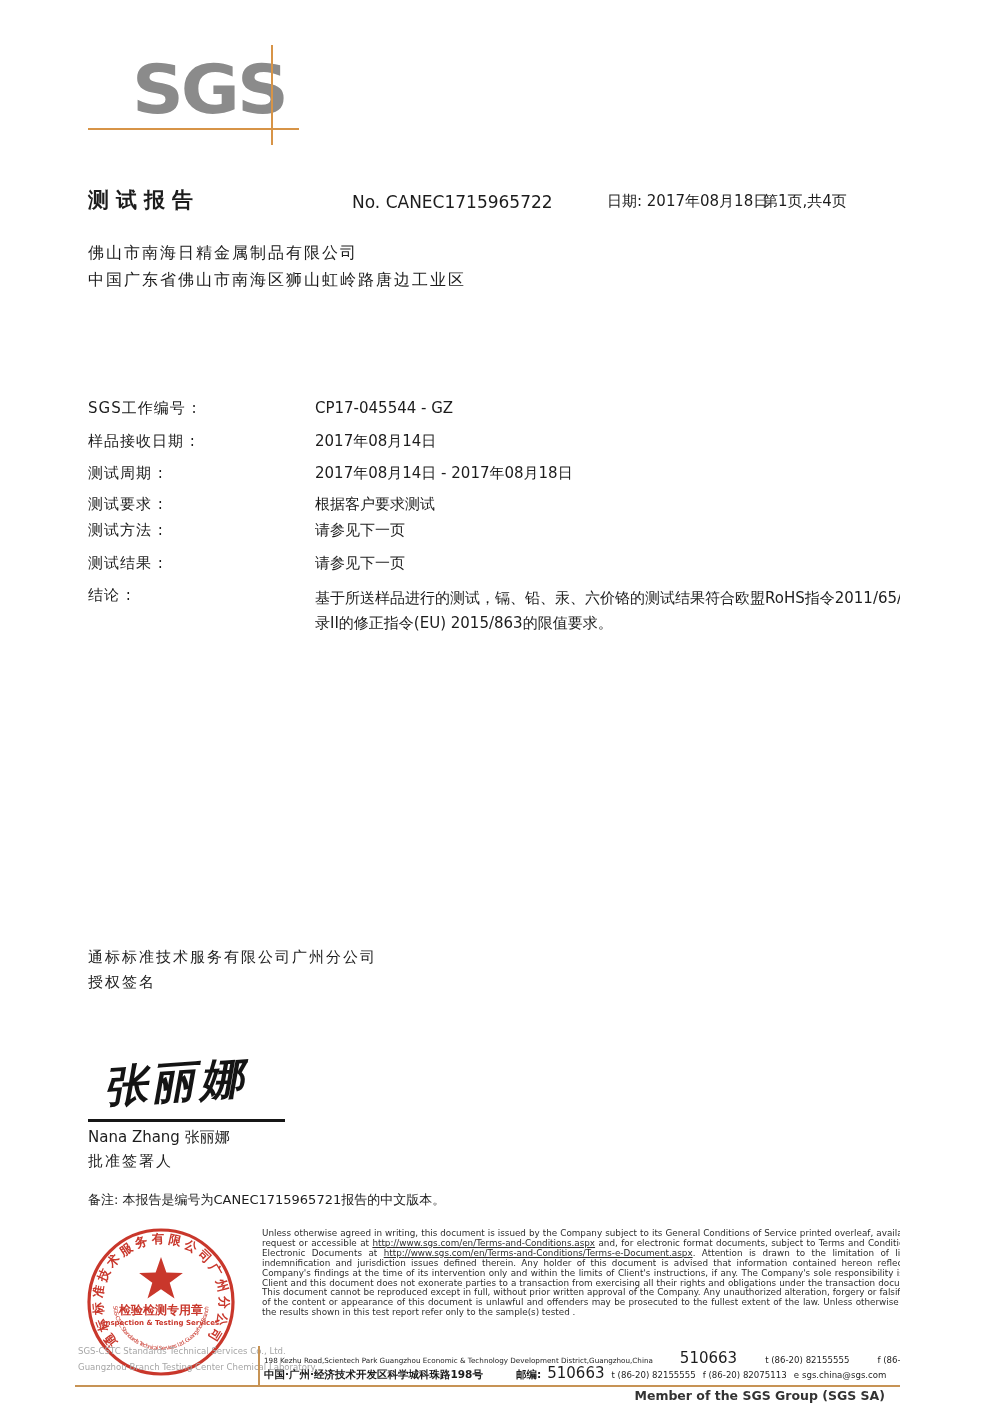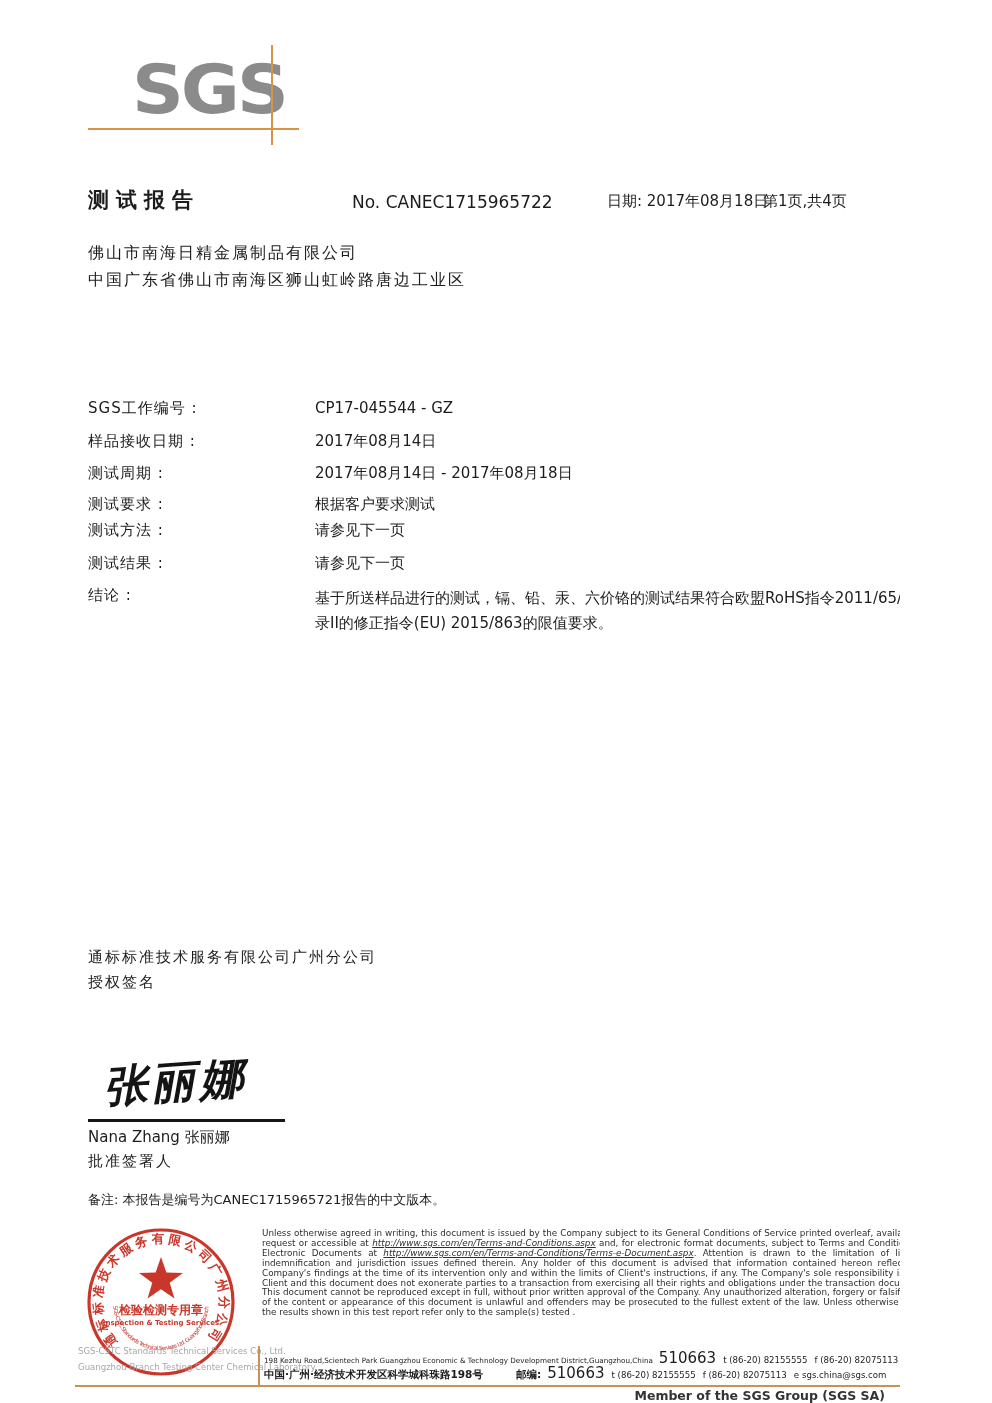--- a/index.html
+++ b/index.html
@@ -39,28 +39,28 @@
   .sig-name{left:88px;top:1128px;font-size:15px;}
   .sig-title{left:88px;top:1152px;font-size:15px;letter-spacing:2px;}
   .remark{left:88px;top:1191px;font-size:13px;}
 
   
   .stamp{left:80px;top:1224px;width:162px;height:156px;opacity:.93;}
   .stamp-co{left:78px;top:1343px;font-size:9px;color:#a6a6a6;white-space:nowrap;
             transform:scaleX(.95);transform-origin:left top;line-height:16px;}
   .legal{left:262px;top:1229px;width:668px;font-size:8.8px;line-height:9.9px;
          text-align:justify;color:#2e2e2e;}
-  .legal .lnk{text-decoration:underline;font-style:italic;}
+  .legal .lnk{text-decoration:underline;}
   .attention{left:262px;top:1325px;width:668px;font-size:9.6px;line-height:11px;
              font-weight:bold;color:#e0872b;}
   .attention .lnk{text-decoration:underline;}
   .addr-vline{left:258px;top:1346px;width:2px;height:40px;background:#c79355;}
   .addr-row{position:absolute;left:264px;width:680px;display:flex;align-items:baseline;
             white-space:nowrap;}
-  .addr-row1{top:1349px;}
+  .addr-row1{top:1349px;gap:21px;}
   .addr-row2{top:1364px;}
   .addr-en{font-size:7.2px;color:#222;}
   .addr-cn{font-size:10.5px;font-weight:bold;width:252px;flex:none;}
   .addr-sm{font-size:8.6px;margin-left:7px;}
   .addr-postal{font-size:15px;margin-left:6px;}
   .footer-hline{left:75px;top:1385px;width:903px;height:2px;background:#c79355;}
   .member{top:1388px;right:15px;font-size:12.5px;font-weight:bold;color:#333;}
 </style>
 </head>
 <body>

